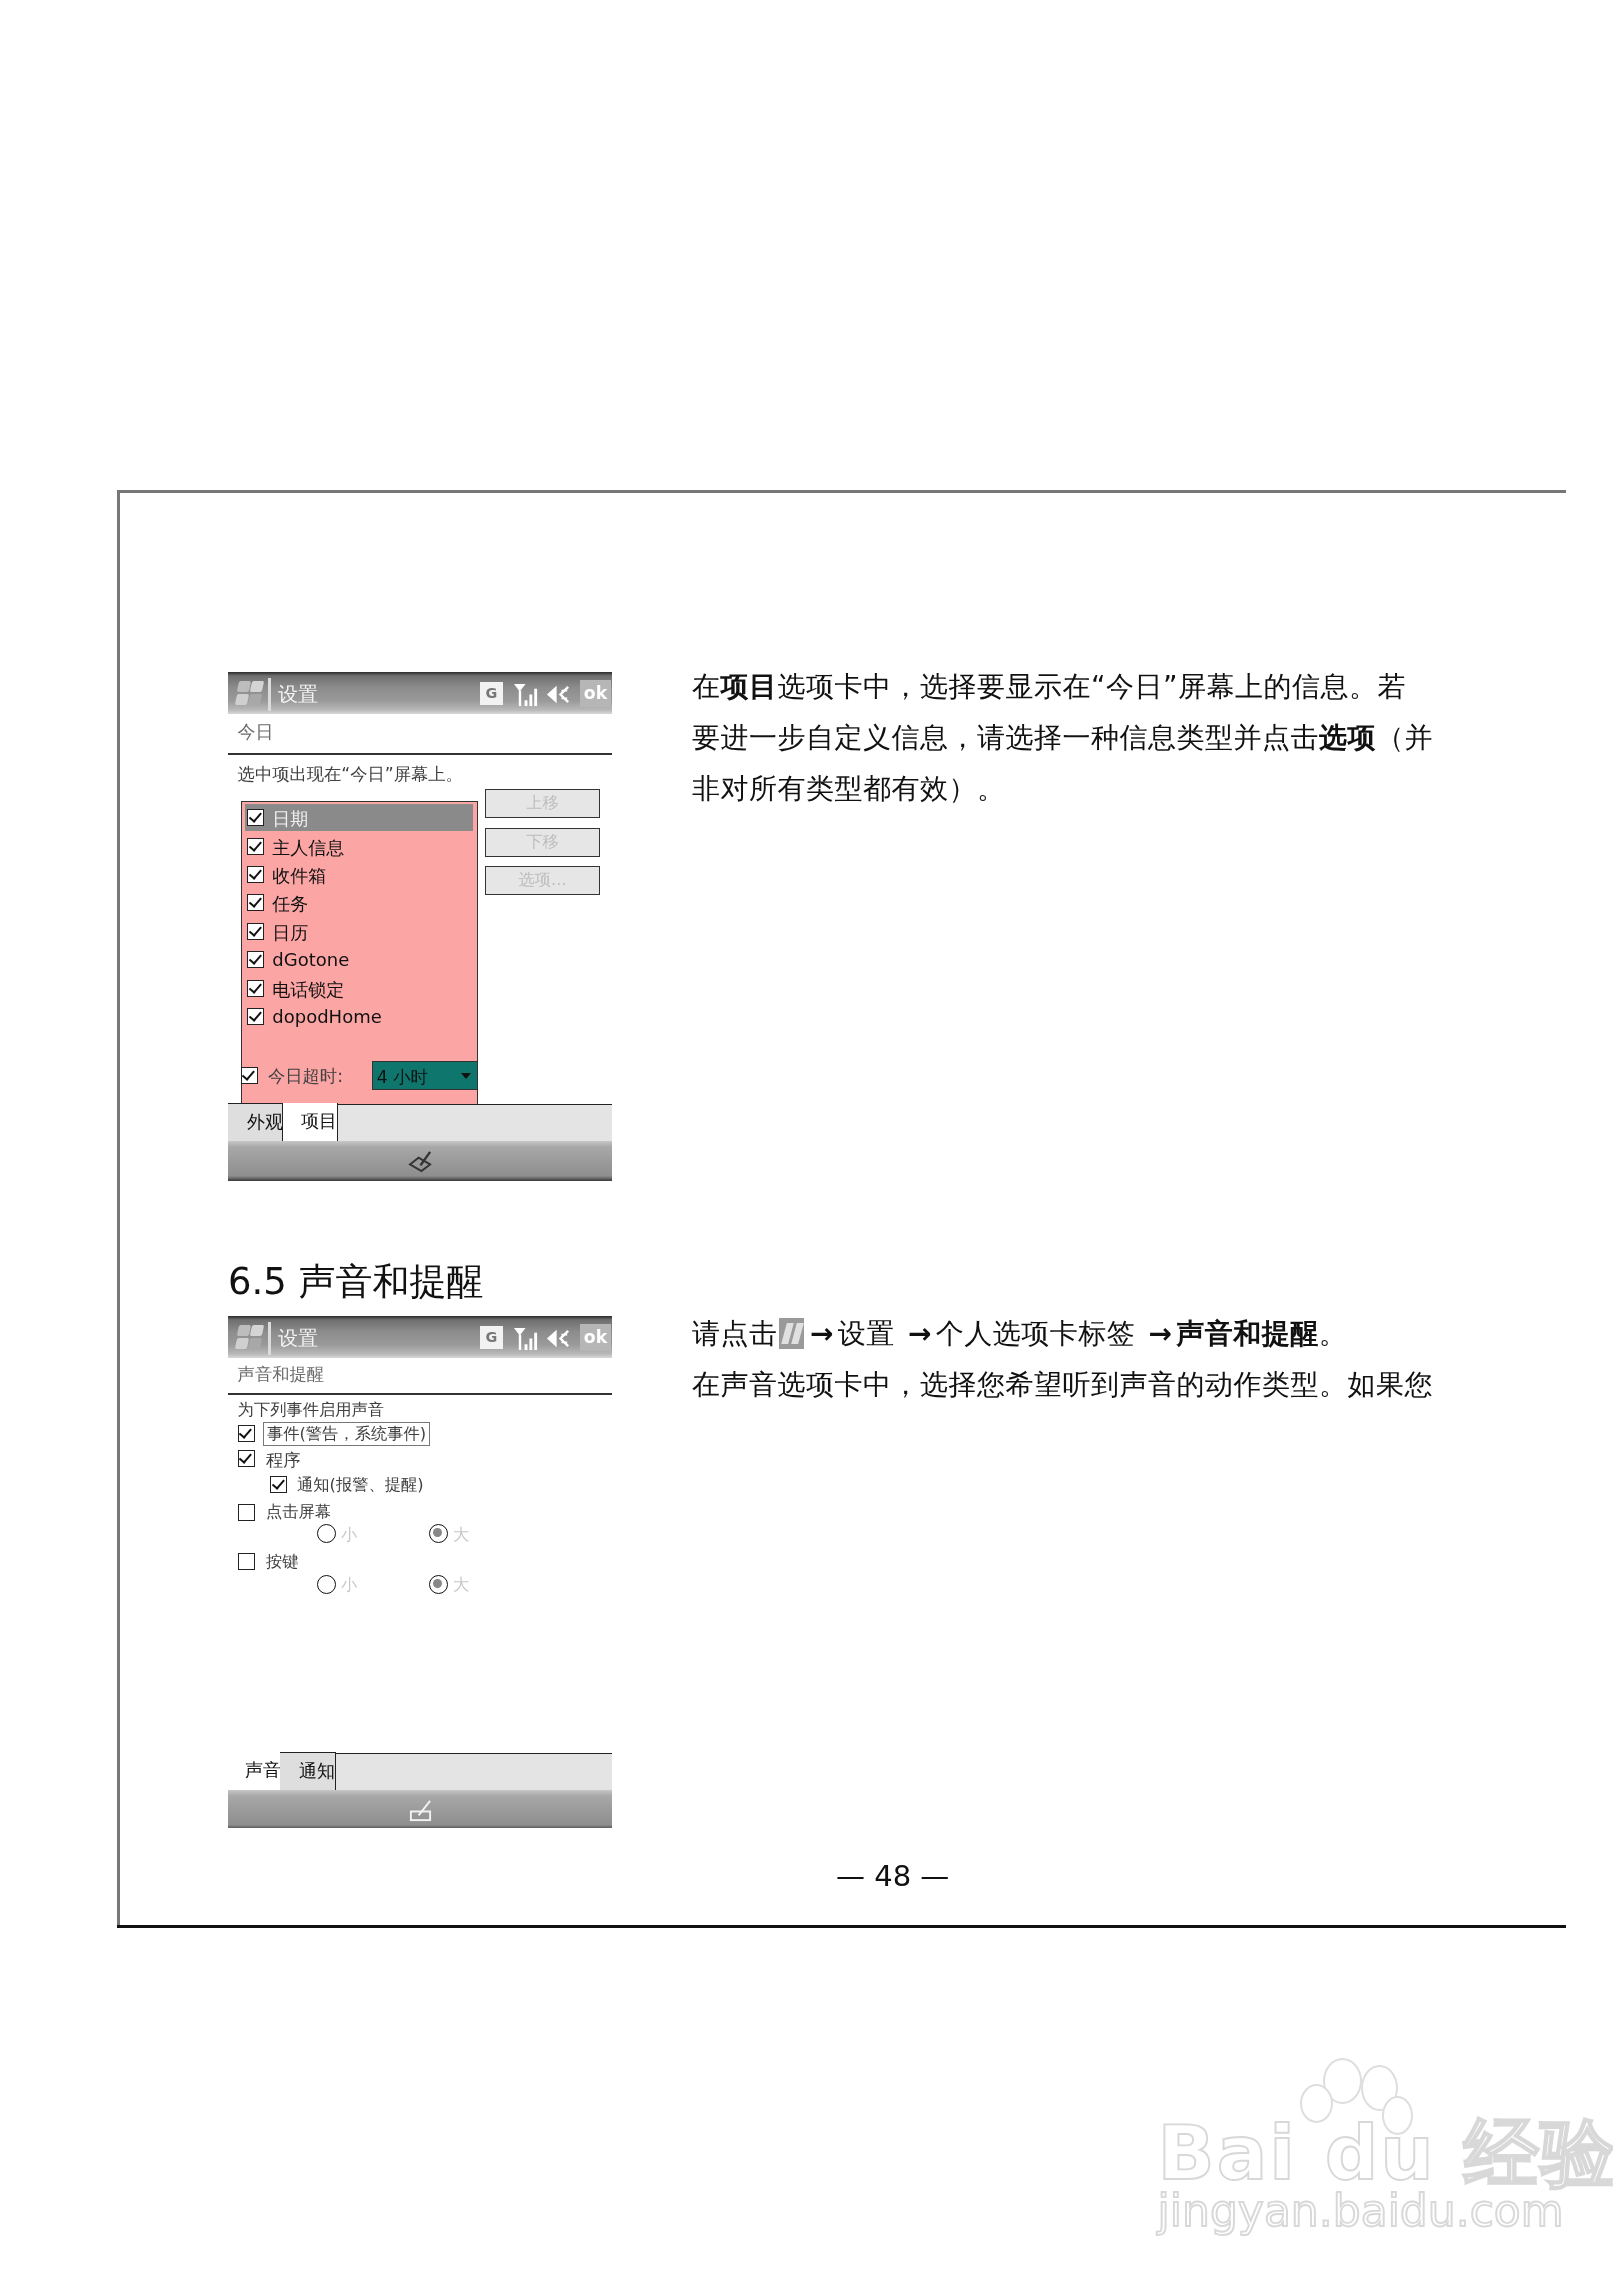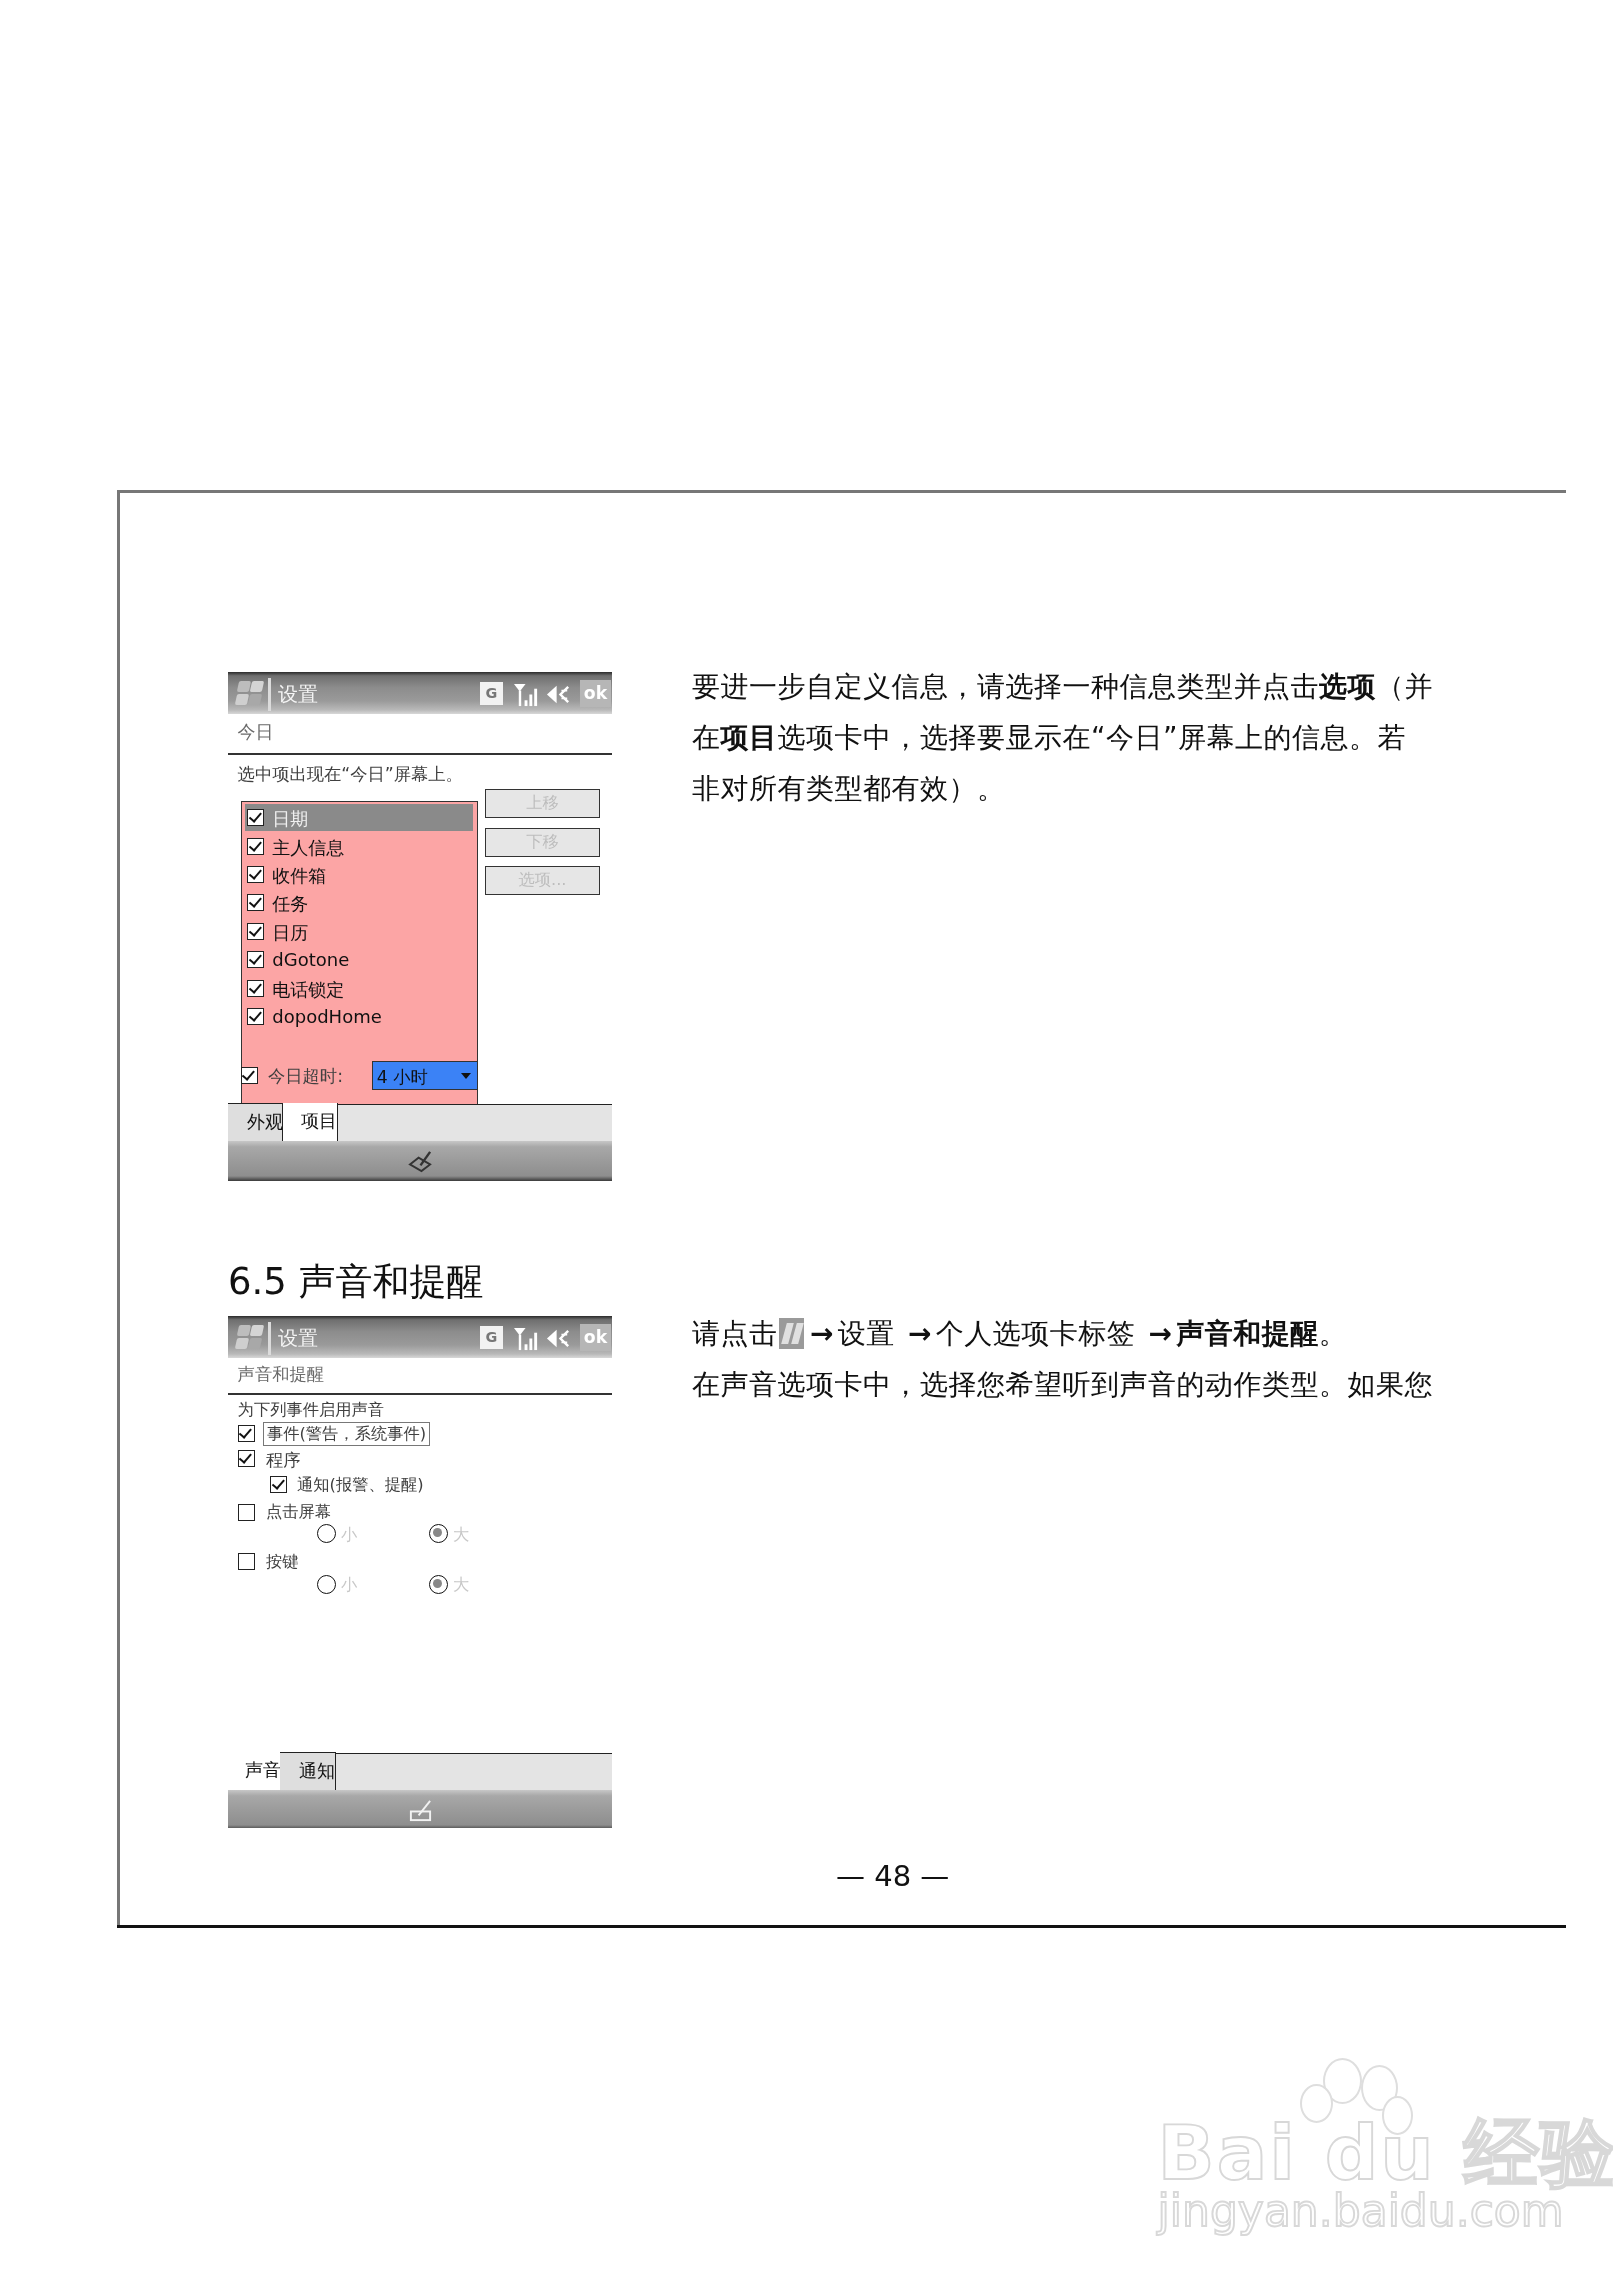--- a/index.html
+++ b/index.html
@@ -44,21 +44,21 @@
 
   .listbox { position:absolute; left:12.5px; top:129px; width:237px; height:328px; border:1.9px solid #333; box-sizing:border-box; background:#fca5a5; }
   .li { position:absolute; left:3.8px; width:228px; height:27px; }
   .li.sel { background:#8a8a8a; }
   .li .cb { left:1.9px; top:4.8px; }
   .li .t { position:absolute; left:27px; top:2.9px; font-size:18px; color:#111; white-space:nowrap; }
   .li.sel .t { color:#f0f0f0; }
 
   .btn { position:absolute; left:257px; width:115px; height:29px; border:1.9px solid #333; box-sizing:border-box; background:#e6e6e6; color:#bdbdbd; font-size:16.3px; text-align:center; line-height:25px; }
 
-  .combo { position:absolute; left:144px; top:389px; width:106px; height:29px; border:1.9px solid #333; box-sizing:border-box; background:#3b82f6; }
+  .combo { position:absolute; left:144px; top:389px; width:106px; height:29px; border:1.9px solid #333; box-sizing:border-box; background:#0f766e; }
   .combo .v { position:absolute; left:3.8px; top:2.9px; font-size:17.3px; }
   .combo .arr { position:absolute; right:5.8px; top:10.6px; width:0; height:0; border-left:5.8px solid transparent; border-right:5.8px solid transparent; border-top:6.7px solid #111; }
 
   .tabstrip { position:absolute; left:0; width:384px; height:37px; background:#e4e4e4; border-top:1.9px solid #222; box-sizing:border-box; }
   .tab { position:absolute; top:-1.9px; height:38px; font-size:18px; line-height:35px; text-align:right; box-sizing:border-box; }
   .tab.inactive { background:#dedede; border-top:1.9px solid #222; border-right:1.9px solid #222; }
   .tab.active { background:#fff; border-right:1.9px solid #222; border-left:1.9px solid #222; border-top:none; }
 
   .bottombar { position:absolute; left:0; width:384px; height:40px;
     background:linear-gradient(180deg,#c7c7c7 0px,#a8a8a8 5.8px,#9a9a9a 21px,#8e8e8e 35px,#3a3a3a 40px); }
@@ -173,22 +173,22 @@
   </div>
   <div class="bottombar" style="top:469px;">
     <svg class="kbd-icon" viewBox="0 0 28 26">
       <path d="M3 16 L12 9 L24 16 L15 23 Z" fill="none" stroke="#333" stroke-width="2"></path>
       <path d="M14 17 L24 3" stroke="#333" stroke-width="2.5"></path>
     </svg>
   </div>
 </div>
 
 <div class="body-text" style="top:661px;">
+  <div><span>在</span><b>项目</b><span>选项卡中，选择要显示在“今日”屏幕上的信息。若</span></div>
   <div><span>要进一步自定义信息，请选择一种信息类型并点击</span><b>选项</b><span>（并</span></div>
-  <div><span>在</span><b>项目</b><span>选项卡中，选择要显示在“今日”屏幕上的信息。若</span></div>
   <div><span>非对所有类型都有效）。</span></div>
 </div>
 
 <div class="section-title">6.5 声音和提醒</div>
 
 <div class="device" style="top:1316px;height:519px;">
   <div class="titlebar">
     <div class="winlogo">
         <i></i>
         <i></i>

